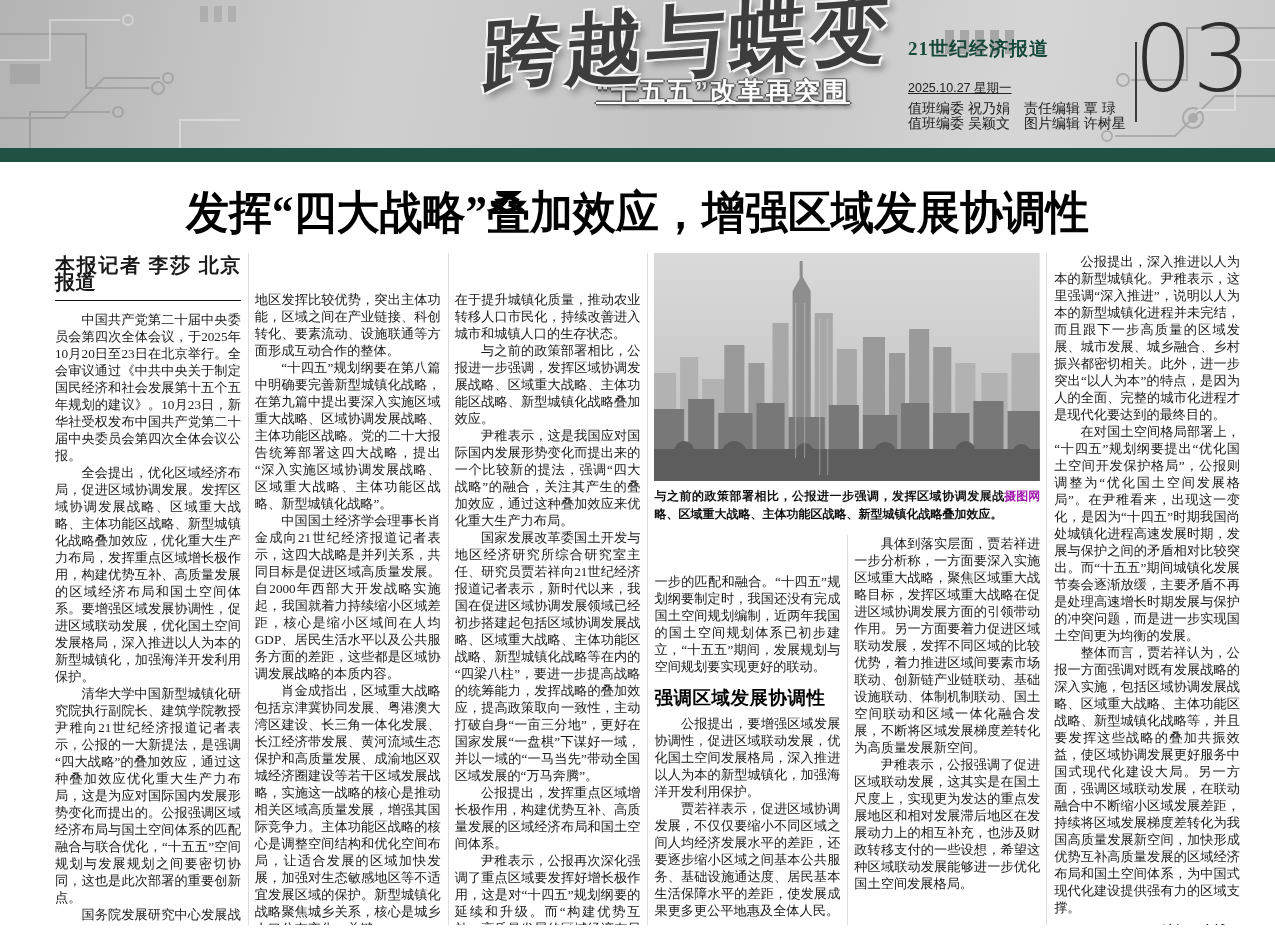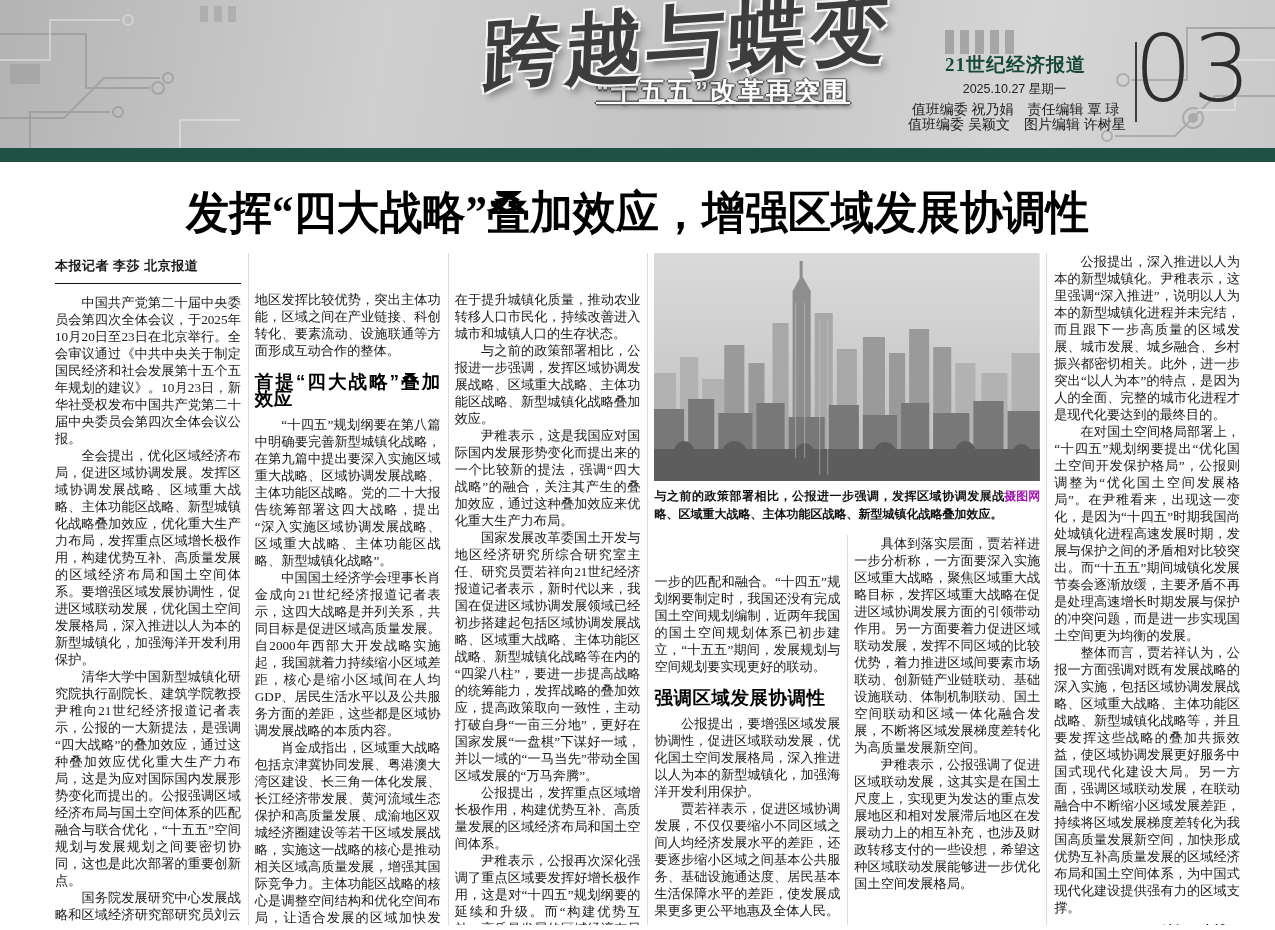--- a/index.html
+++ b/index.html
@@ -12,46 +12,46 @@
   .circuit{position:absolute;top:0;opacity:.55;}
   .circuit-left{left:0;}
   .circuit-right{right:0;}
   .mast-title{position:absolute;left:408px;top:2px;width:560px;text-align:center;z-index:2;}
   .callig{font-family:"DejaVu Serif","Liberation Serif",serif;font-weight:bold;font-size:78px;
     line-height:1.0;color:#3d3d3d;letter-spacing:4px;transform:rotate(-4deg) skewX(-6deg);
     text-shadow:2px 2px 0 #f4f4f4,-2px -2px 0 #f4f4f4,2px -2px 0 #f4f4f4,-2px 2px 0 #f4f4f4,5px 6px 7px rgba(0,0,0,.35);}
   .mast-sub{margin-top:-6px;margin-left:70px;font-family:"Liberation Sans","DejaVu Sans",sans-serif;
     font-weight:bold;font-size:26px;letter-spacing:2px;color:#fff;
     text-shadow:1.5px 0 0 #5c5c5c,-1.5px 0 0 #5c5c5c,0 1.5px 0 #5c5c5c,0 -1.5px 0 #5c5c5c,2px 3px 4px rgba(0,0,0,.4);text-decoration:underline;}
-  .paper-block{position:absolute;right:152px;top:52px;width:215px;text-align:center;z-index:2;}
+  .paper-block{position:absolute;right:152px;top:36px;width:215px;text-align:left;z-index:2;}
   .paper-name{font-weight:bold;font-size:19px;color:#16483a;letter-spacing:1px;}
-  .paper-date{font-family:"Liberation Sans","DejaVu Sans",sans-serif;font-size:12.5px;color:#222;margin:3px 2px 4px 0;}
+  .paper-date{font-family:"Liberation Sans","DejaVu Sans",sans-serif;font-size:12.5px;color:#222;margin:18px 2px 4px 0;text-decoration:underline;}
   .staff{font-family:"Liberation Sans","DejaVu Sans",sans-serif;font-size:14px;color:#1c1c1c;line-height:15px;white-space:nowrap;}
   .pagenum-divider{position:absolute;right:138px;top:42px;height:80px;width:2px;background:#3c3c3c;z-index:2;}
-  .page-num{position:absolute;right:24px;top:24px;font-family:"DejaVu Sans","Liberation Sans",sans-serif;
+  .page-num{position:absolute;right:24px;top:14px;font-family:"DejaVu Sans","Liberation Sans",sans-serif;
     font-weight:200;font-size:92px;line-height:1;color:#2e2e2e;z-index:2;text-align:right;}
   .green-bar{position:absolute;left:0;right:0;bottom:0;height:14px;background:#1f5244;z-index:3;}
 
   
   .headline{margin:26px 40px 16px;text-align:center;font-weight:900;font-size:43px;line-height:1.15;
     color:#000;letter-spacing:0px;font-family:"Liberation Serif","DejaVu Serif",serif;transform:scale(1,1.06);}
 
   
   .content{display:grid;grid-template-columns:repeat(6,1fr);grid-template-rows:auto 1fr;
     column-gap:14px;padding:0 35px 0 55px;height:672px;overflow:hidden;}
   .col{position:relative;font-size:13.2px;line-height:17px;text-align:justify;}
   .c1{grid-column:1;grid-row:1/3;} .c2{grid-column:2;grid-row:1/3;} .c3{grid-column:3;grid-row:1/3;}
   .photo-block{grid-column:4/6;grid-row:1;}
   .c4{grid-column:4;grid-row:2;} .c5{grid-column:5;grid-row:2;} .c6{grid-column:6;grid-row:1/3;}
   .rule-r::after{content:"";position:absolute;top:0;bottom:0;right:-8px;width:1px;background:#dcdcdc;}
   .c6::before{content:"";position:absolute;top:0;bottom:0;left:-8px;width:1px;background:#dcdcdc;}
 
   .col p{margin:0;text-indent:2em;}
   .col p.cont{text-indent:0;margin-top:38px;}
-  .byline{font-family:Liberation Sans, sans-serif;font-weight:bold;font-size:13px;
+  .byline{font-family:Liberation Serif, serif;font-weight:bold;font-size:20px;
     text-indent:0;padding:4px 0 9px;letter-spacing:.5px;}
   .byline-rule{border:none;border-top:1.5px solid #111;margin:0 0 10px;}
   h2.sec{font-family:"Liberation Sans","DejaVu Sans",sans-serif;font-weight:bold;font-size:18.5px;
     margin:14px 0 9px;letter-spacing:.5px;color:#000;}
 
   
   .photo-frame{width:100%;height:228px;display:block;}
   .photo-caption{font-family:"Liberation Sans","DejaVu Sans",sans-serif;font-weight:bold;
     font-size:12px;line-height:18px;margin:6px 0 10px;color:#111;text-align:justify;}
   .photo-caption .credit{float:right;font-weight:bold;color:#a21caf;}
@@ -132,21 +132,20 @@
       <div class="byline">本报记者 李莎 北京报道</div>
       <hr class="byline-rule">
       <p>中国共产党第二十届中央委员会第四次全体会议，于2025年10月20日至23日在北京举行。全会审议通过《中共中央关于制定国民经济和社会发展第十五个五年规划的建议》。10月23日，新华社受权发布中国共产党第二十届中央委员会第四次全体会议公报。</p>
       <p>全会提出，优化区域经济布局，促进区域协调发展。发挥区域协调发展战略、区域重大战略、主体功能区战略、新型城镇化战略叠加效应，优化重大生产力布局，发挥重点区域增长极作用，构建优势互补、高质量发展的区域经济布局和国土空间体系。要增强区域发展协调性，促进区域联动发展，优化国土空间发展格局，深入推进以人为本的新型城镇化，加强海洋开发利用保护。</p>
       <p>清华大学中国新型城镇化研究院执行副院长、建筑学院教授尹稚向21世纪经济报道记者表示，公报的一大新提法，是强调“四大战略”的叠加效应，通过这种叠加效应优化重大生产力布局，这是为应对国际国内发展形势变化而提出的。公报强调区域经济布局与国土空间体系的匹配融合与联合优化，“十五五”空间规划与发展规划之间要密切协同，这也是此次部署的重要创新点。</p>
       <p>国务院发展研究中心发展战略和区域经济研究部研究员刘云中向21世纪经济报道记者表示，公报更加强调区域之间的协调联动，各个</p>
     </div>
 
     <div class="col c2 rule-r">
       <p class="cont">地区发挥比较优势，突出主体功能，区域之间在产业链接、科创转化、要素流动、设施联通等方面形成互动合作的整体。</p>
-      <h2 class="sec">首提“四大战略”叠加效应</h2>
       <p>“十四五”规划纲要在第八篇中明确要完善新型城镇化战略，在第九篇中提出要深入实施区域重大战略、区域协调发展战略、主体功能区战略。党的二十大报告统筹部署这四大战略，提出“深入实施区域协调发展战略、区域重大战略、主体功能区战略、新型城镇化战略”。</p>
       <p>中国国土经济学会理事长肖金成向21世纪经济报道记者表示，这四大战略是并列关系，共同目标是促进区域高质量发展。自2000年西部大开发战略实施起，我国就着力持续缩小区域差距，核心是缩小区域间在人均GDP、居民生活水平以及公共服务方面的差距，这些都是区域协调发展战略的本质内容。</p>
       <p>肖金成指出，区域重大战略包括京津冀协同发展、粤港澳大湾区建设、长三角一体化发展、长江经济带发展、黄河流域生态保护和高质量发展、成渝地区双城经济圈建设等若干区域发展战略，实施这一战略的核心是推动相关区域高质量发展，增强其国际竞争力。主体功能区战略的核心是调整空间结构和优化空间布局，让适合发展的区域加快发展，加强对生态敏感地区等不适宜发展区域的保护。新型城镇化战略聚焦城乡关系，核心是城乡人口分布变化，关键</p>
     </div>
 
     <div class="col c3 rule-r">
       <p class="cont">在于提升城镇化质量，推动农业转移人口市民化，持续改善进入城市和城镇人口的生存状态。</p>
       <p>与之前的政策部署相比，公报进一步强调，发挥区域协调发展战略、区域重大战略、主体功能区战略、新型城镇化战略叠加效应。</p>
       <p>尹稚表示，这是我国应对国际国内发展形势变化而提出来的一个比较新的提法，强调“四大战略”的融合，关注其产生的叠加效应，通过这种叠加效应来优化重大生产力布局。</p>
       <p>国家发展改革委国土开发与地区经济研究所综合研究室主任、研究员贾若祥向21世纪经济报道记者表示，新时代以来，我国在促进区域协调发展领域已经初步搭建起包括区域协调发展战略、区域重大战略、主体功能区战略、新型城镇化战略等在内的“四梁八柱”，要进一步提高战略的统筹能力，发挥战略的叠加效应，提高政策取向一致性，主动打破自身“一亩三分地”，更好在国家发展“一盘棋”下谋好一域，并以一域的“一马当先”带动全国区域发展的“万马奔腾”。</p>

